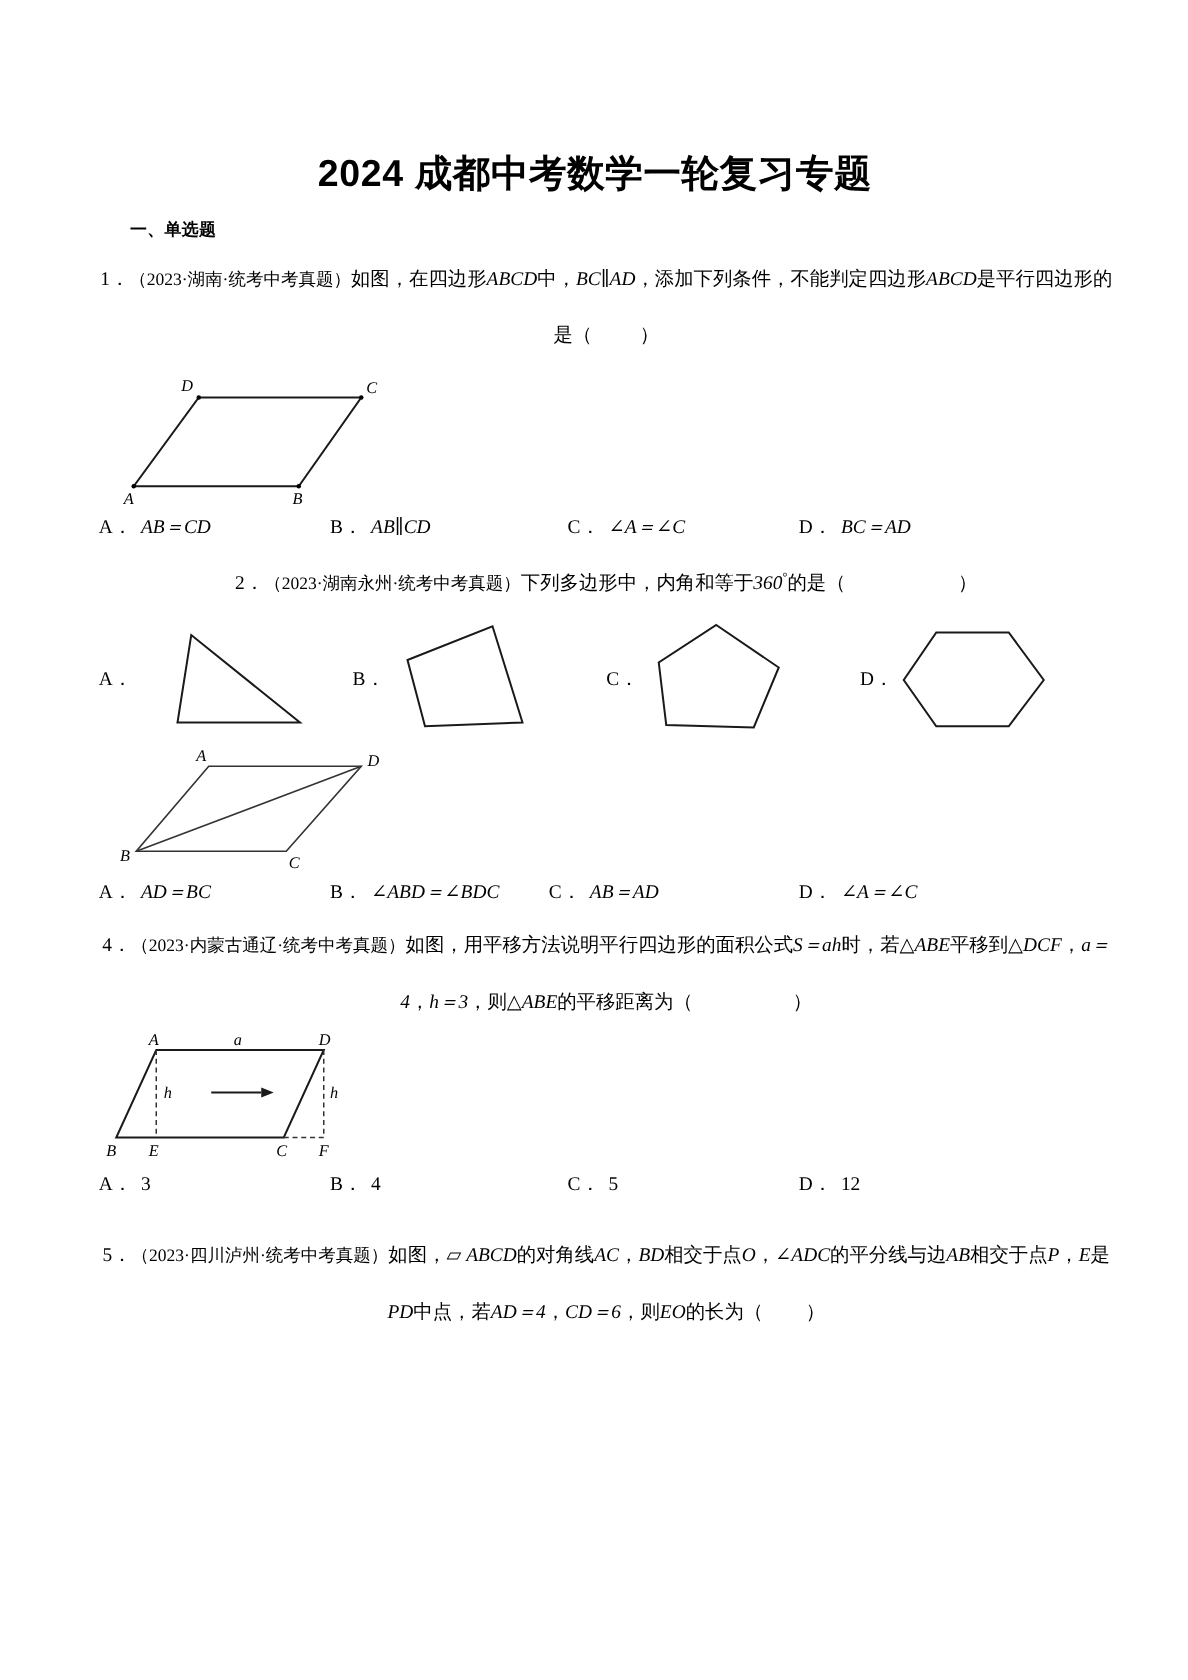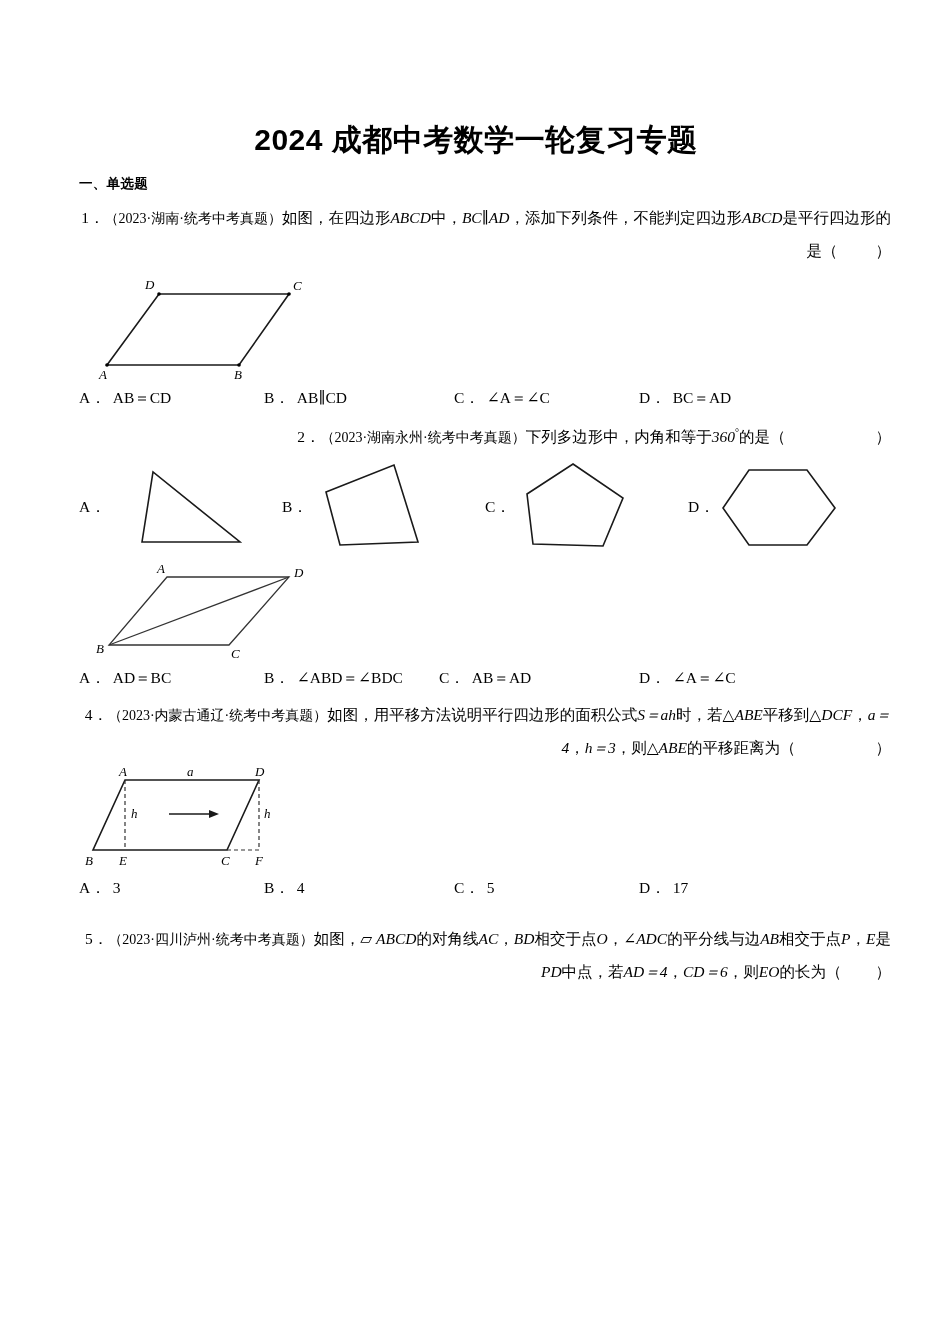--- a/index.html
+++ b/index.html
@@ -41,25 +41,26 @@
     margin-left: 78px;
     margin-right: 60px;
     padding-top: 14px;
   }
   .section-head {
     font-family: Liberation Serif, serif;
     font-weight: bold;
     font-size: 13.5px;
     margin-bottom: 9px;
     letter-spacing: 0.3px;
+    margin-left: 25px;
   }
   .qtext {
     font-size: 15.5px;
-    line-height: 32px;
-    text-align: right;
+    line-height: 44px;
+    text-align: center;
   }
   .qtext .it {
     font-style: italic;
   }
   .src {
     font-size: 14px;
   }
   .sup {
     font-size: 10px;
     vertical-align: super;
@@ -76,20 +77,21 @@
     margin-top: 2px;
   }
   .options .opt {
     display: flex;
     align-items: baseline;
   }
   .opt-lab {
     font-family: "Liberation Serif", serif;
   }
   .opt-val {
+    font-style: italic;
     margin-left: 7px;
     white-space: nowrap;
   }
   .opt-val.plain { font-style: normal; }
 
   .optrow-q1 .opt:nth-child(1) { width: 185px; }
   .optrow-q1 .opt:nth-child(2) { width: 190px; }
   .optrow-q1 .opt:nth-child(3) { width: 185px; }
 
   .optrow-q3 .opt:nth-child(1) { width: 185px; }
@@ -306,21 +308,21 @@
         <div class="opt">
           <span class="opt-lab">B．</span>
           <span class="opt-val plain">4</span>
         </div>
         <div class="opt">
           <span class="opt-lab">C．</span>
           <span class="opt-val plain">5</span>
         </div>
         <div class="opt">
           <span class="opt-lab">D．</span>
-          <span class="opt-val plain">17</span>
+          <span class="opt-val plain">12</span>
         </div>
       </div>
     </div>
 
     <div style="margin-top:20px;">
       <div class="qtext">
         <span>5．</span><span class="src">（2023·四川泸州·统考中考真题）</span><span>如图，</span><span>▱</span>&nbsp;<span class="it">ABCD</span><span>的对角线</span><span class="it">AC</span><span>，</span><span class="it">BD</span><span>相交于点</span><span class="it">O</span><span>，∠</span><span class="it">ADC</span><span>的平分线与边</span><span class="it">AB</span><span>相交于点</span><span class="it">P</span><span>，</span><span class="it">E</span><span>是</span><span class="it">PD</span><span>中点，若</span><span class="it">AD＝4</span><span>，</span><span class="it">CD＝6</span><span>，则</span><span class="it">EO</span><span>的长为（</span><span class="blank" style="width:34px"></span><span>）</span>
       </div>
     </div>
 

